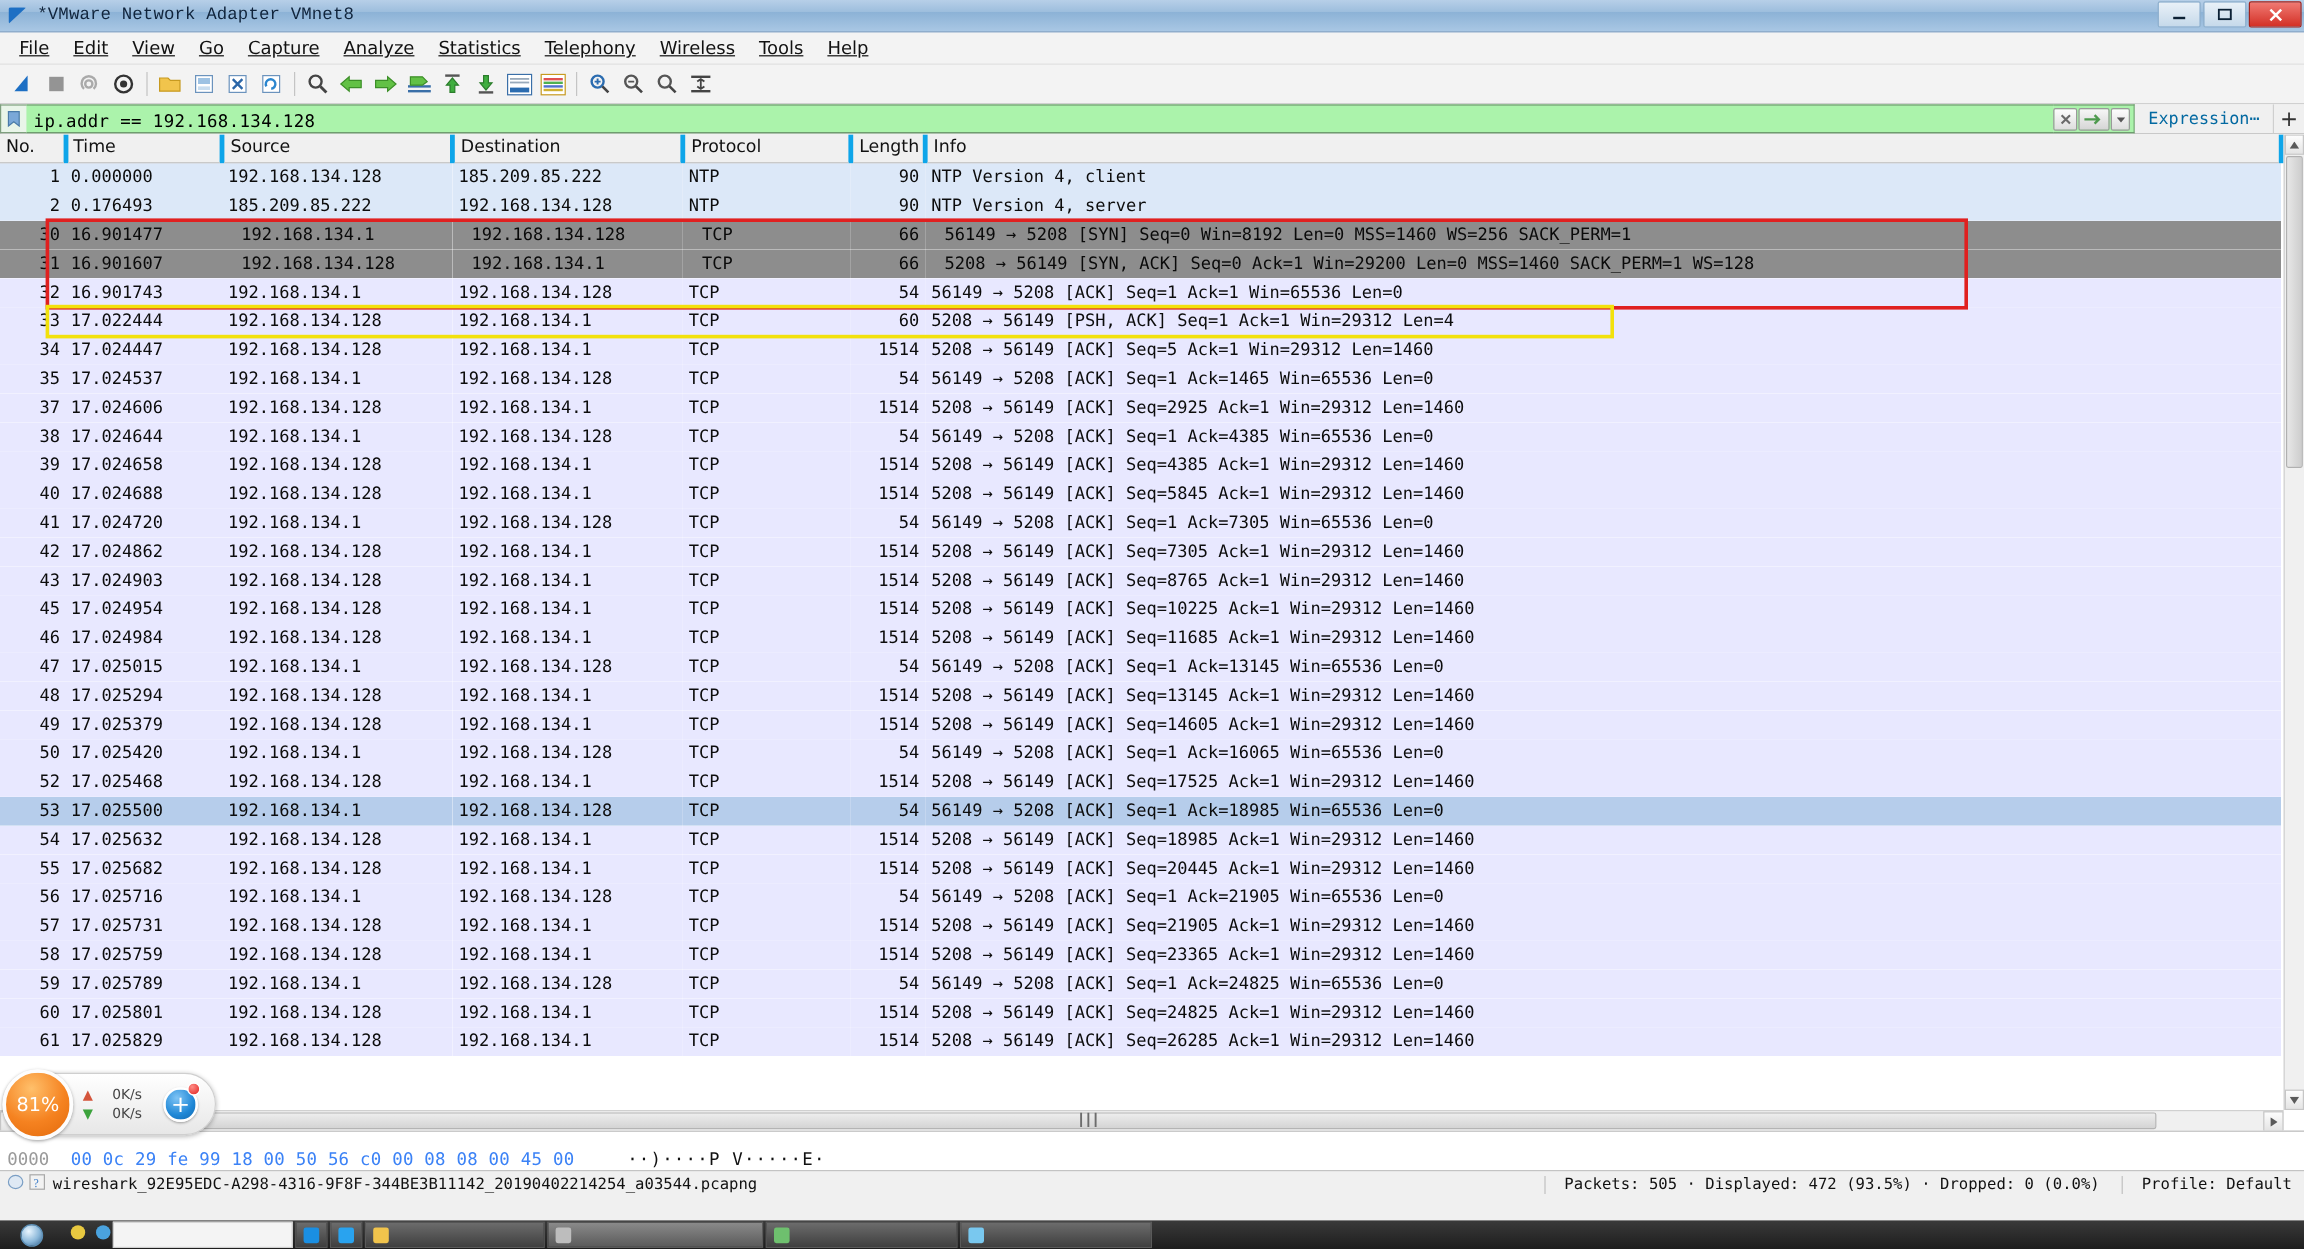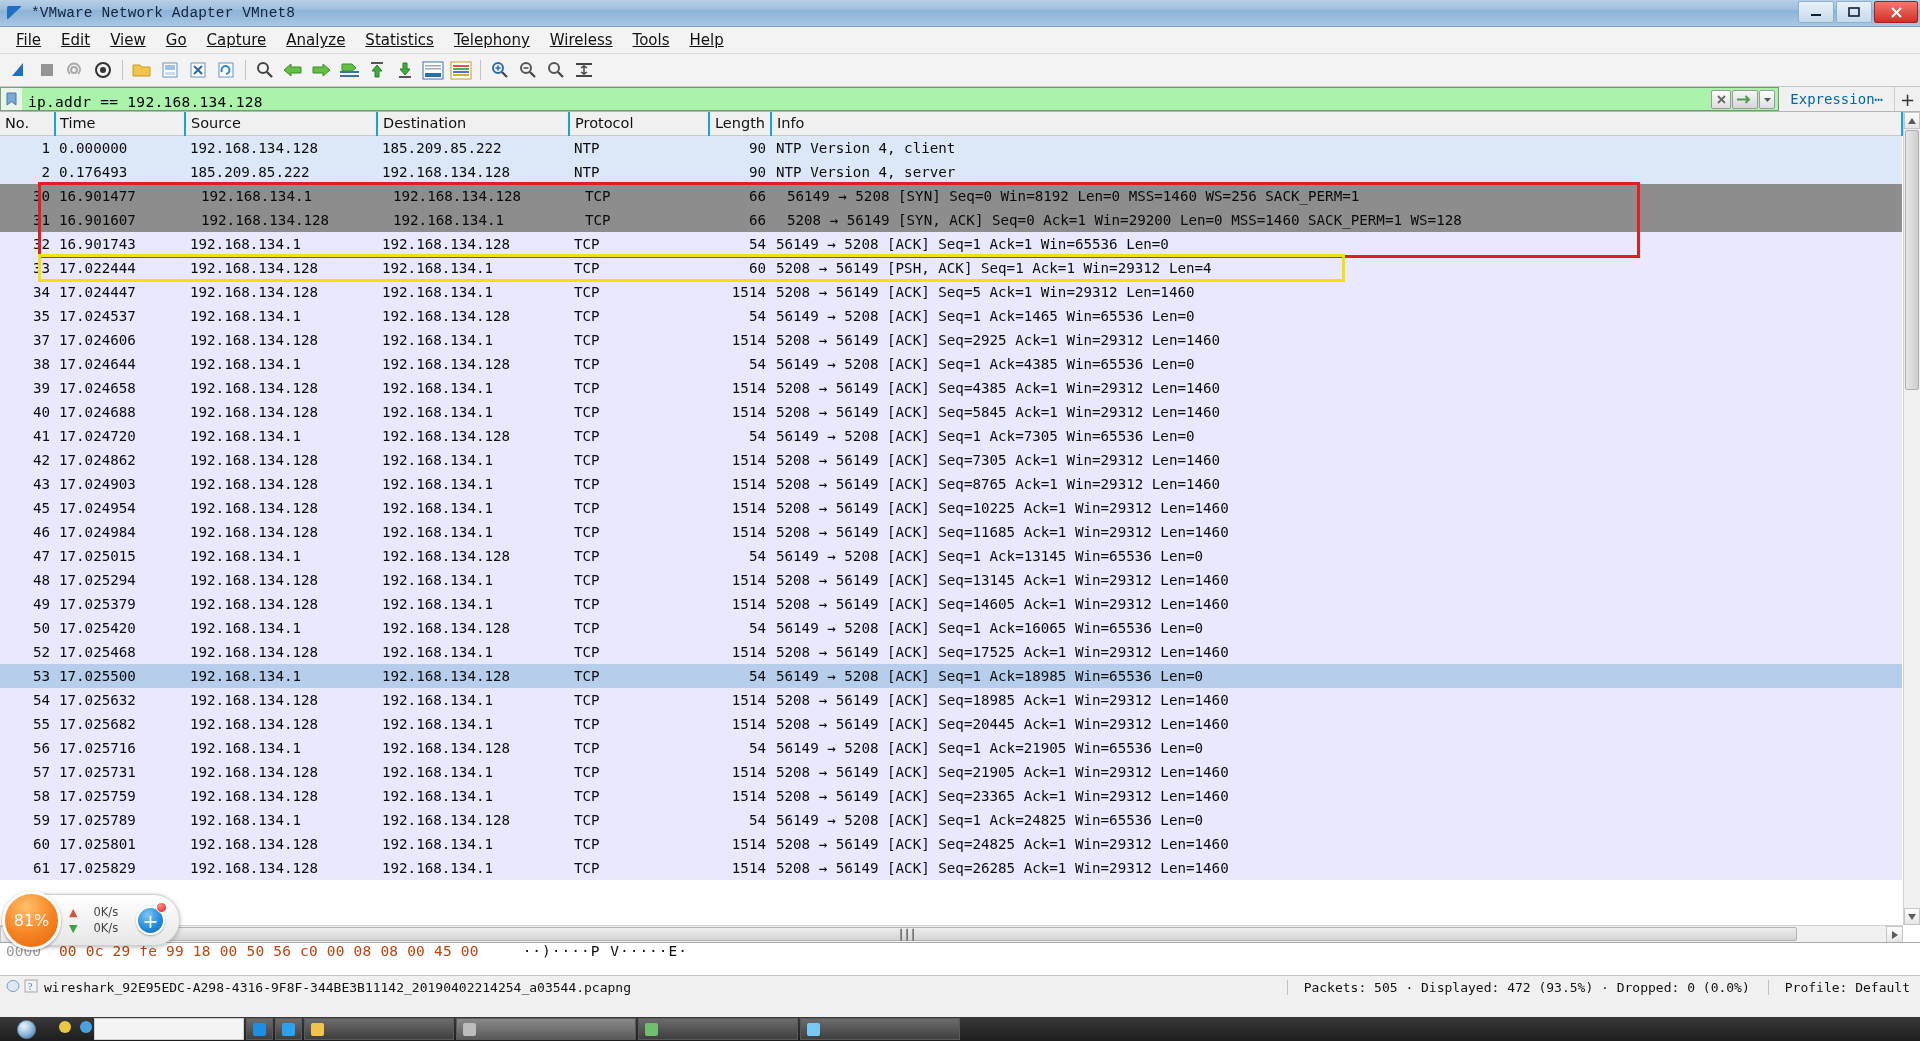--- a/index.html
+++ b/index.html
@@ -117,21 +117,21 @@
     height: 830px;
     background: #fff;
     overflow: hidden;
   }
   table.plist { border-collapse: collapse; width: 1903px; table-layout: fixed; }
   table.plist th {
     background: #f0f0f0;
     font-family: "DejaVu Sans", sans-serif;
     font-size: 14.5px; font-weight: 400; color: #111;
     text-align: left; padding: 3px 5px 4px 5px;
-    border-right: 2px solid #0ea5e9;
+    border-right: 4px solid #0ea5e9;
     border-bottom: 1px solid #c9c9c9;
     height: 22px;
   }
   table.plist td {
     font-family: "DejaVu Sans Mono", monospace;
     font-size: 14.2px; color: #0c0c0c;
     padding: 1px 5px; height: 24px; line-height: 22px;
     white-space: nowrap; overflow: hidden;
   }
   .c-no    { width: 55px;  text-align: right; }
@@ -174,26 +174,26 @@
   .hs-track { position:absolute; left: 17px; right: 17px; top:1px; bottom:1px; }
   .hs-thumb { position:absolute; left: 0; width: 1780px; top:0; bottom:0;
               background: linear-gradient(180deg,#ededed,#d4d4d4); border:1px solid #b4b4b4; border-radius:2px;
               display:flex; align-items:center; justify-content:center; font-size:10px; color:#6d6d6d;}
   .hs-arrow { position:absolute; top:0; width:17px; height:17px; display:flex; align-items:center; justify-content:center;
               background: linear-gradient(180deg,#fdfdfd,#e4e4e4); border:1px solid #c6c6c6; }
 
   
   .hex-pane {
     height: 33px; background: #fff; border-top: 1px solid #a8a8a8;
-    display: flex; align-items: flex-start;
+    display: flex; align-items: flex-end;
     font-family: "DejaVu Sans Mono", monospace; font-size: 14.5px;
     padding-left: 6px;
   }
   .hex-off { color: #9a9a9a; margin-right: 18px; }
-  .hex-bytes { color: #c2410c; letter-spacing: .2px; }
+  .hex-bytes { color: #3b82f6; letter-spacing: .2px; }
   .hex-ascii { color: #111; margin-left: 44px; letter-spacing: 1px; }
 
   
   .statusbar {
     height: 23px; background: #f0f0f0; border-top: 1px solid #c3c3c3;
     display: flex; align-items: center;
     font-family: "DejaVu Sans Mono", monospace; font-size: 13px; color: #111;
   }
   .sb-icons { display: flex; align-items: center; gap: 4px; padding: 0 6px; }
   .sb-file { flex: 0 0 auto; }

